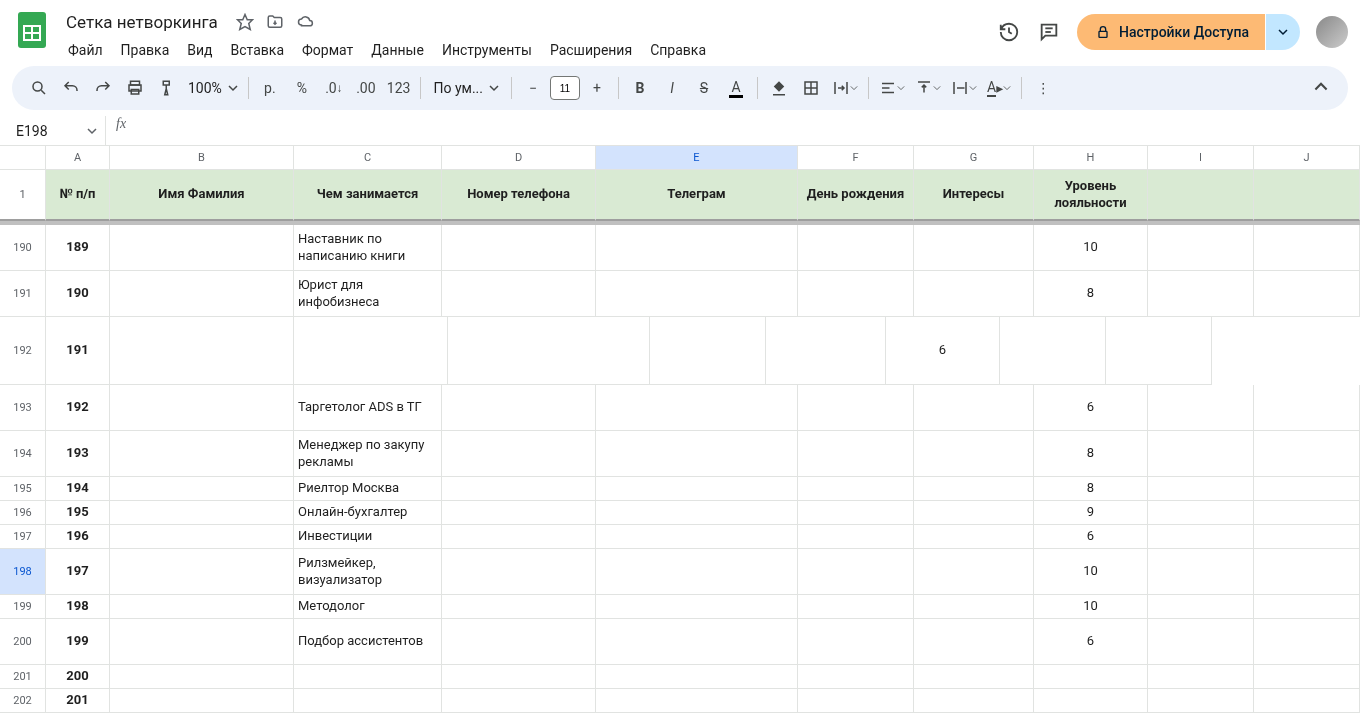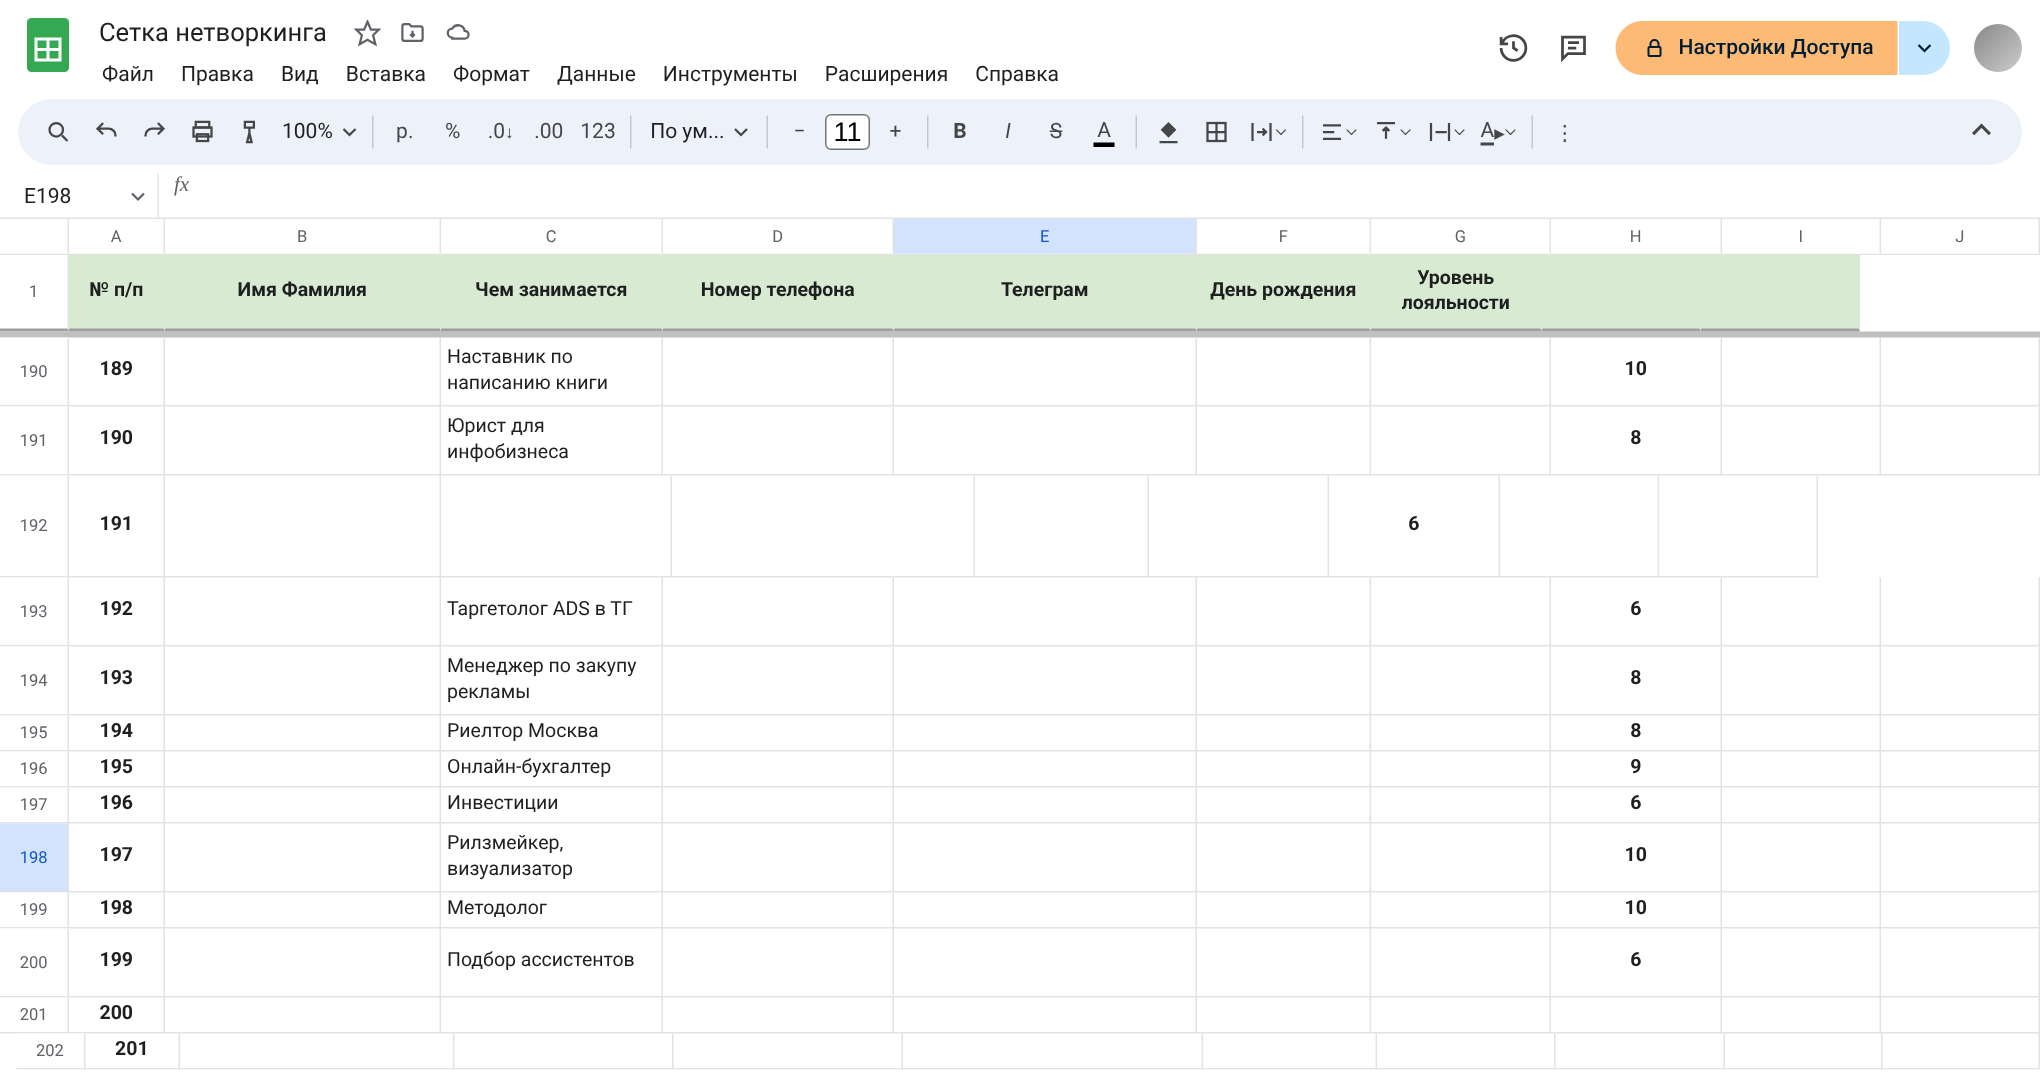--- a/index.html
+++ b/index.html
@@ -22,21 +22,21 @@
   .share-group { display: flex; }
   .share-dropdown { background: #c2e7ff; border-radius: 0 20px 20px 0; padding: 10px 12px; margin-left: 1px; cursor: pointer; display: flex; align-items: center; }
   .avatar { width: 32px; height: 32px; border-radius: 50%; background: linear-gradient(135deg,#888,#ccc); }
   
   
   .toolbar { display: flex; align-items: center; height: 44px; background: #edf2fa; border-radius: 24px; margin: 6px 12px 0 12px; padding: 0 12px; gap: 2px; }
   .tb-btn { min-width: 30px; height: 30px; display: flex; align-items: center; justify-content: center; border-radius: 4px; cursor: pointer; color: #444746; font-size: 14px; padding: 0 4px; }
   .tb-sep { width: 1px; height: 22px; background: #c7c7c7; margin: 0 4px; }
   .zoom-box { display: flex; align-items: center; gap: 6px; padding: 0 4px; }
   .font-box { display: flex; align-items: center; gap: 6px; padding: 0 6px; }
-  .size-input { width: 30px; height: 24px; border: 1px solid #747775; border-radius: 4px; text-align: center; font-size: 18px; background: #fff; }
+  .size-input { width: 30px; height: 24px; border: 1px solid #747775; border-radius: 4px; text-align: center; font-size: 10px; background: #fff; }
   .collapse-btn { margin-left: auto; }
   
   
   .formula-bar { display: flex; align-items: flex-start; height: 30px; border-bottom: 1px solid #e1e3e1; padding: 0 0 0 8px; margin-top: 6px; }
   .namebox { width: 98px; display: flex; align-items: center; justify-content: space-between; padding: 0 8px; font-size: 14px; color: #1f1f1f; border-right: 1px solid #e1e3e1; height: 100%; }
   .fx { padding: 0 10px; color: #5f6368; font-style: italic; font-family: serif; }
   
   
   .grid { position: relative; overflow: hidden; }
   .col-headers { display: flex; height: 24px; border-bottom: 1px solid #e1e3e1; }
@@ -52,21 +52,21 @@
   .header-row .cell { background: #d9ead3; font-weight: bold; justify-content: center; text-align: center; border-bottom: 2px solid #9e9e9e; }
   .header-row .row-h { border-bottom: 2px solid #9e9e9e; }
   
   .c-a { width: 64px; justify-content: center; font-weight: bold; }
   .c-b { width: 184px; }
   .c-c { width: 148px; }
   .c-d { width: 154px; }
   .c-e { width: 202px; }
   .c-f { width: 116px; }
   .c-g { width: 120px; }
-  .c-h { width: 114px; justify-content: center; font-weight: bold; }
+  .c-h { width: 114px; justify-content: center; font-weight: normal; }
   .c-i { width: 106px; }
   .c-j { width: 106px; }
   
   svg { display: block; }
 </style>
 </head>
 <body>
 
 <div class="header">
   <div class="logo">
@@ -298,20 +298,21 @@
   </div>
   <div id="header-cells">
       <div class="row header-row" style="height: 51px;">
         <div class="row-h">1</div>
         <div class="cell c-a">№ п/п</div>
         <div class="cell c-b">Имя Фамилия</div>
         <div class="cell c-c">Чем занимается</div>
         <div class="cell c-d">Номер телефона</div>
         <div class="cell c-e">Телеграм</div>
         <div class="cell c-f">День рождения</div>
+        <div class="cell c-g">Интересы</div>
         <div class="cell c-h">Уровень лояльности</div>
         <div class="cell c-i"></div>
         <div class="cell c-j"></div>
       </div>
       <div style="height: 4px; background: rgb(192, 192, 192);"></div>
     </div>
   <div id="data-rows">
       <div class="row" style="height: 46px;">
         <div class="row-h">190</div>
         <div class="cell c-a">189</div>
@@ -460,21 +461,21 @@
         <div class="cell c-b"></div>
         <div class="cell c-c"></div>
         <div class="cell c-d"></div>
         <div class="cell c-e"></div>
         <div class="cell c-f"></div>
         <div class="cell c-g"></div>
         <div class="cell c-h"></div>
         <div class="cell c-i"></div>
         <div class="cell c-j"></div>
       </div>
-      <div class="row" style="height: 24px; margin-left: 11px;">
+      <div class="row" style="height: 24px;">
         <div class="row-h">202</div>
         <div class="cell c-a">201</div>
         <div class="cell c-b"></div>
         <div class="cell c-c"></div>
         <div class="cell c-d"></div>
         <div class="cell c-e"></div>
         <div class="cell c-f"></div>
         <div class="cell c-g"></div>
         <div class="cell c-h"></div>
         <div class="cell c-i"></div>

